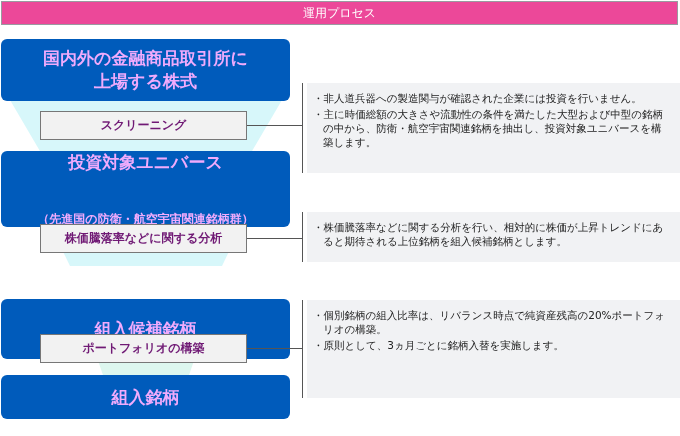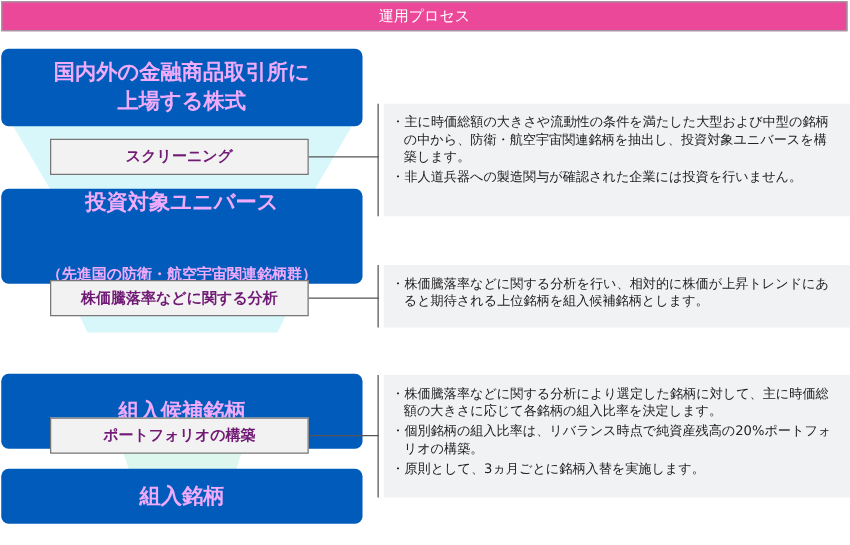--- a/index.html
+++ b/index.html
@@ -64,25 +64,24 @@
 <div class="hline" style="left:247px;top:125px;width:56px;"></div>
 <div class="vline" style="left:302px;top:83px;height:90px;"></div>
 
 <div class="hline" style="left:247px;top:238px;width:56px;"></div>
 <div class="vline" style="left:302px;top:212px;height:50px;"></div>
 
 <div class="hline" style="left:247px;top:348px;width:56px;"></div>
 <div class="vline" style="left:302px;top:300px;height:98px;"></div>
 
 <div class="note" style="top:83px;height:90px;">
+  <div class="item">・非人道兵器への製造関与が確認された企業には投資を行いません。</div>
   <div class="item">・主に時価総額の大きさや流動性の条件を満たした大型および中型の銘柄の中から、防衛・航空宇宙関連銘柄を抽出し、投資対象ユニバースを構築します。</div>
-  <div class="item">・非人道兵器への製造関与が確認された企業には投資を行いません。</div>
 </div>
 
 <div class="note" style="top:212px;height:50px;">
   <div class="item">・株価騰落率などに関する分析を行い、相対的に株価が上昇トレンドにあると期待される上位銘柄を組入候補銘柄とします。</div>
 </div>
 
 <div class="note" style="top:300px;height:98px;">
-  <div class="item">・株価騰落率などに関する分析により選定した銘柄に対して、主に時価総額の大きさに応じて各銘柄の組入比率を決定します。</div>
   <div class="item">・個別銘柄の組入比率は、リバランス時点で純資産残高の20%ポートフォリオの構築。</div>
   <div class="item">・原則として、3ヵ月ごとに銘柄入替を実施します。</div>
 </div>
 
 </body></html>

